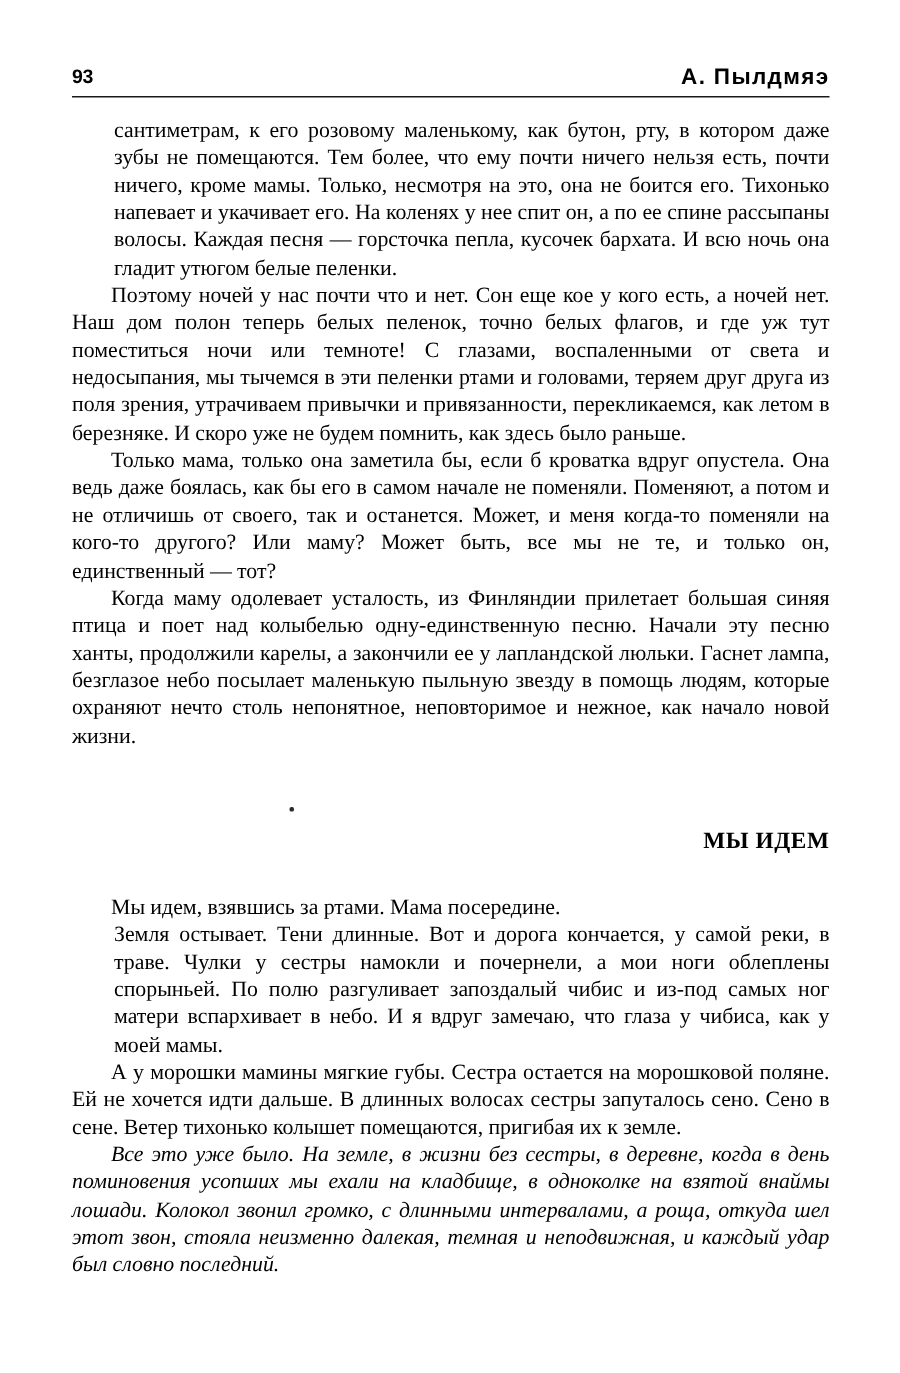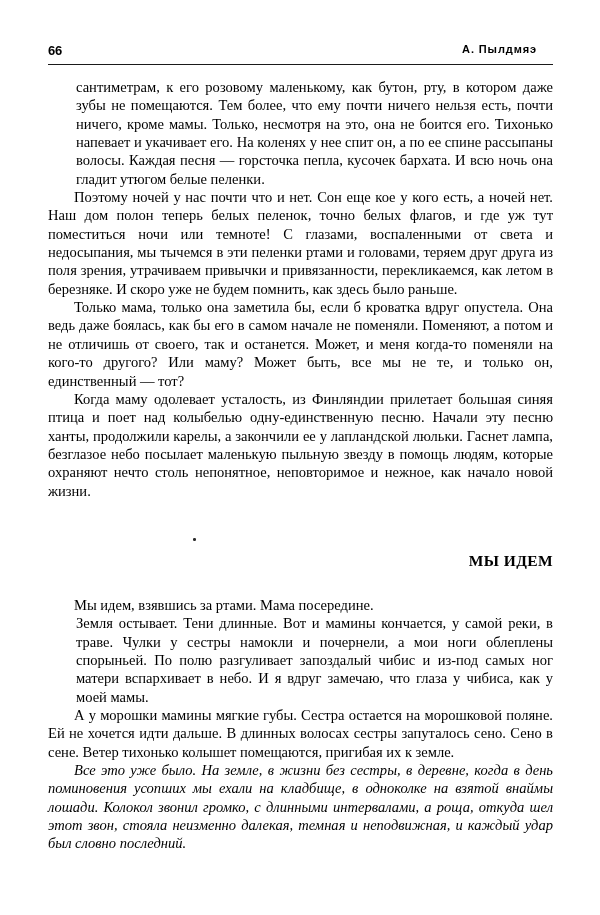--- a/index.html
+++ b/index.html
@@ -36,25 +36,25 @@
     position: absolute;
     left: 0;
     top: 0;
     font-family: "Liberation Sans", "DejaVu Sans", sans-serif;
     font-weight: bold;
     font-size: 13px;
     letter-spacing: -0.2px;
   }
   .author {
     position: absolute;
-    right: 16px;
+    right: 0;
     top: 0;
     font-family: "Liberation Sans", "DejaVu Sans", sans-serif;
     font-weight: bold;
-    font-size: 11px;
+    font-size: 15px;
     letter-spacing: 0.9px;
   }
   .head-rule {
     position: absolute;
     left: 0;
     top: 21px;
     width: 505px;
     height: 0;
     border-top: 1.6px solid #1a1a1a;
   }
@@ -108,21 +108,21 @@
     background: #2b2b2b;
     border-radius: 50%;
   }
 </style>
 </head>
 <body>
 
 <div class="page">
 
   <div class="running-head">
-    <div class="folio">66</div>
+    <div class="folio">93</div>
     <div class="author">А. Пылдмяэ</div>
     <div class="head-rule"></div>
   </div>
 
   <div class="body-col">
 
     <p class="para noindent">сантиметрам, к его розовому маленькому, как бутон, рту, в котором даже зубы не помещаются. Тем более, что ему почти ничего нельзя есть, почти ничего, кроме мамы. Только, несмотря на это, она не боится его. Тихонько напевает и укачивает его. На коленях у нее спит он, а по ее спине рассыпаны волосы. Каждая песня — горсточка пепла, кусочек бархата. И всю ночь она гладит утюгом белые пеленки.</p>
 
     <p class="para">Поэтому ночей у нас почти что и нет. Сон еще кое у кого есть, а ночей нет. Наш дом полон теперь белых пеленок, точно белых флагов, и где уж тут поместиться ночи или темноте! С глазами, воспаленными от света и недосыпания, мы тычемся в эти пеленки ртами и головами, теряем друг друга из поля зрения, утрачиваем привычки и привязанности, перекликаемся, как летом в березняке. И скоро уже не будем помнить, как здесь было раньше.</p>
 
@@ -132,21 +132,21 @@
     <p class="para">Когда маму одолевает усталость, из Финляндии прилетает большая синяя птица и поет над колыбелью одну-единственную песню. Начали эту песню ханты, продолжили карелы, а закончили ее у лапландской люльки. Гаснет лампа, безглазое небо посылает маленькую пыльную звезду в помощь людям, которые охраняют нечто столь непонятное, неповторимое и нежное, как начало новой жизни.</p>
 
     <div class="head-gap-before"></div>
 
     <p class="section-head">МЫ ИДЕМ</p>
 
     <div class="head-gap-after"></div>
 
     <p class="para">Мы идем, взявшись за ртами. Мама посередине.</p>
 
-    <p class="para noindent">Земля остывает. Тени длинные. Вот и мамины кончается, у самой реки, в траве. Чулки у сестры намокли и почернели, а мои ноги облеплены спорыньей. По полю разгуливает запоздалый чибис и из-под самых ног матери вспархивает в небо. И я вдруг  замечаю, что глаза у чибиса, как у моей мамы.</p>
+    <p class="para noindent">Земля остывает. Тени длинные. Вот и дорога кончается, у самой реки, в траве. Чулки у сестры намокли и почернели, а мои ноги облеплены спорыньей. По полю разгуливает запоздалый чибис и из-под самых ног матери вспархивает в небо. И я вдруг  замечаю, что глаза у чибиса, как у моей мамы.</p>
 
 
     <p class="para">А у морошки мамины мягкие губы. Сестра остается на морошковой поляне. Ей не хочется идти дальше. В длинных волосах сестры запуталось сено. Сено в сене. Ветер тихонько колышет  помещаются, пригибая их к земле.</p>
 
     <p class="para italic">Все это уже было. На земле, в жизни без сестры, в деревне, когда в день поминовения усопших мы ехали на кладбище, в одноколке на взятой внаймы лошади. Колокол звонил громко, с длинными интервалами, а роща, откуда шел этот звон, стояла неизменно  далекая, темная и неподвижная, и каждый удар был словно последний.</p>
 
   </div>
 
   <div class="speck"></div>
 

